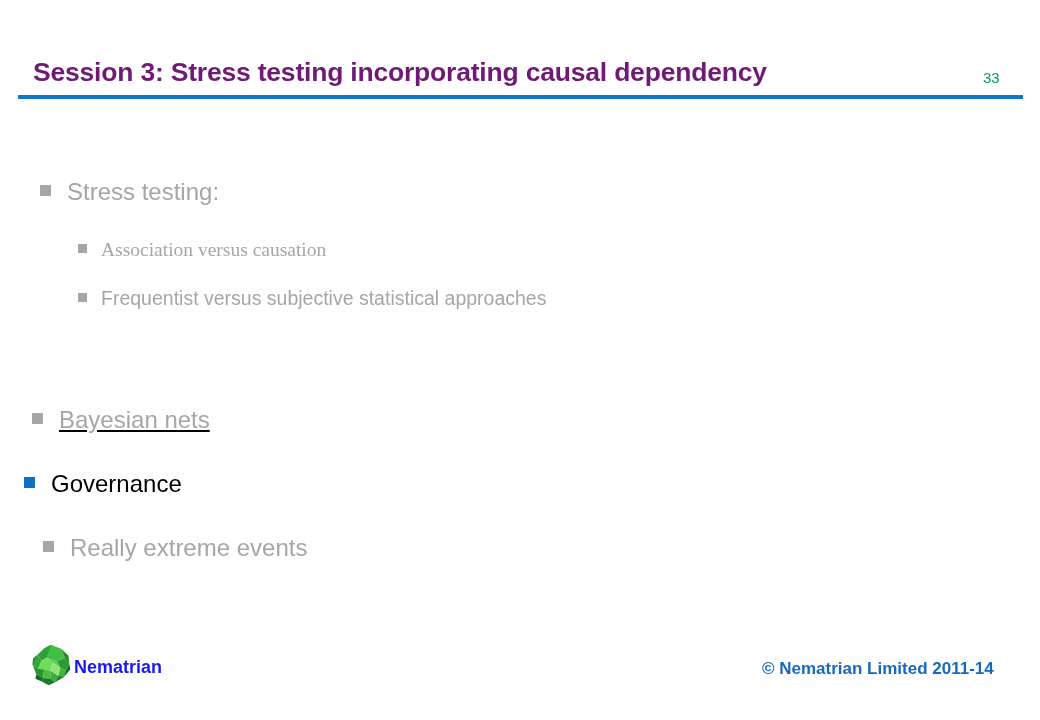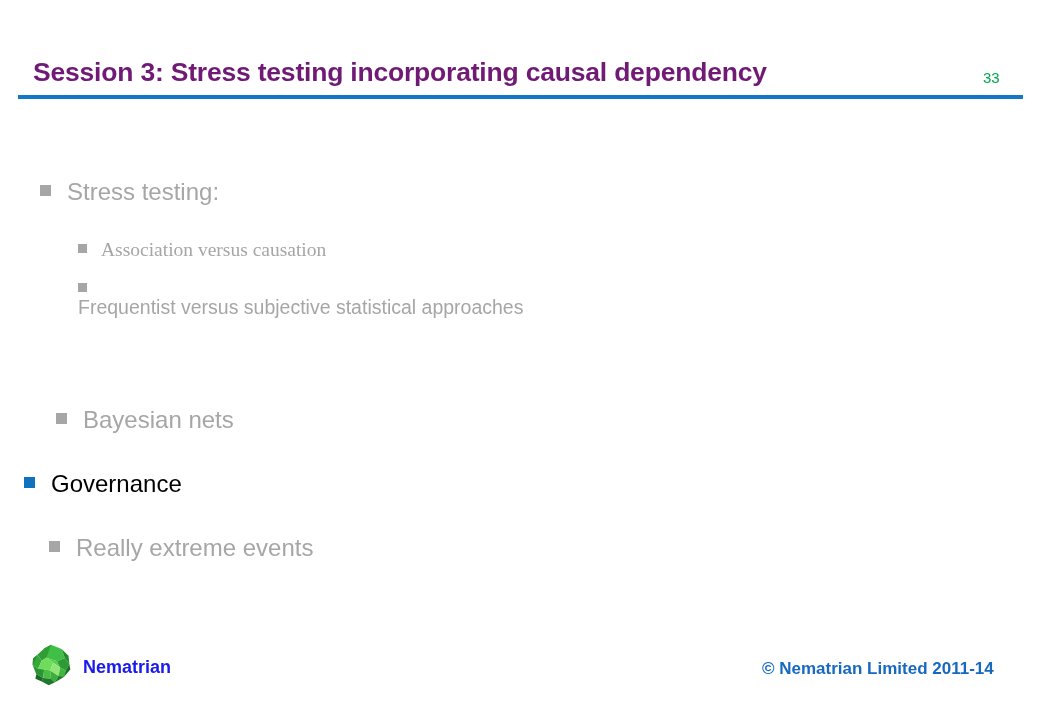--- a/index.html
+++ b/index.html
@@ -104,21 +104,20 @@
     top: 642px;
     display: flex;
     align-items: center;
   }
   .logo-mark {
     width: 46px;
     height: 46px;
     flex: none;
   }
   .logo-word {
-    margin-left: 9px;
     font-size: 18px;
     font-weight: bold;
     color: #1A1AEE;
     line-height: 22px;
     position: relative;
     top: 2px;
   }
   .copyright {
     position: absolute;
     left: 762px;
@@ -143,33 +142,33 @@
 
   <div class="body" id="bullet-container">
       <div class="bullet-row lvl1" style="left: 40px; top: 178px;">
         <span class="bullet-marker"></span>
         <span class="bullet-text">Stress testing:</span>
       </div>
       <div class="bullet-row lvl2" style="left: 78px; top: 238px; font-family: Liberation Serif, serif;">
         <span class="bullet-marker"></span>
         <span class="bullet-text">Association versus causation</span>
       </div>
-      <div class="bullet-row lvl2" style="left: 78px; top: 286px; flex-direction: column;">
+      <div class="bullet-row lvl2" style="left: 78px; top: 286px;">
         <span class="bullet-marker"></span>
         <span class="bullet-text">Frequentist versus subjective statistical approaches</span>
       </div>
-      <div class="bullet-row lvl1" style="left: 56px; top: 406px;">
+      <div class="bullet-row lvl1" style="left: 32px; top: 406px; text-decoration: underline;">
         <span class="bullet-marker"></span>
         <span class="bullet-text">Bayesian nets</span>
       </div>
       <div class="bullet-row lvl1 active" style="left: 24px; top: 470px;">
         <span class="bullet-marker"></span>
         <span class="bullet-text">Governance</span>
       </div>
-      <div class="bullet-row lvl1" style="left: 49px; top: 534px;">
+      <div class="bullet-row lvl1" style="left: 43px; top: 534px;">
         <span class="bullet-marker"></span>
         <span class="bullet-text">Really extreme events</span>
       </div>
     </div>
 
   <div class="footer-logo">
     <span class="logo-mark">
       <svg viewBox="0 0 100 100" width="46" height="46" aria-hidden="true">
         <g>
           <polygon points="50,6 73,15 80,35 63,42 40,34 35,14" fill="#3FBF45"></polygon>

